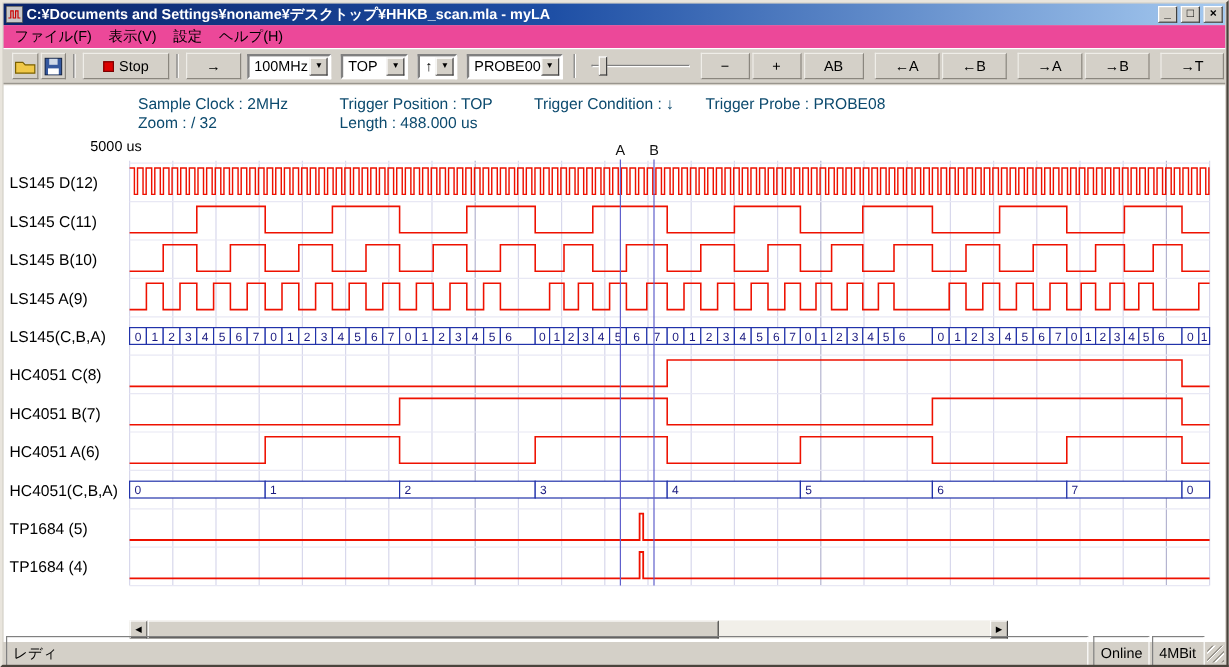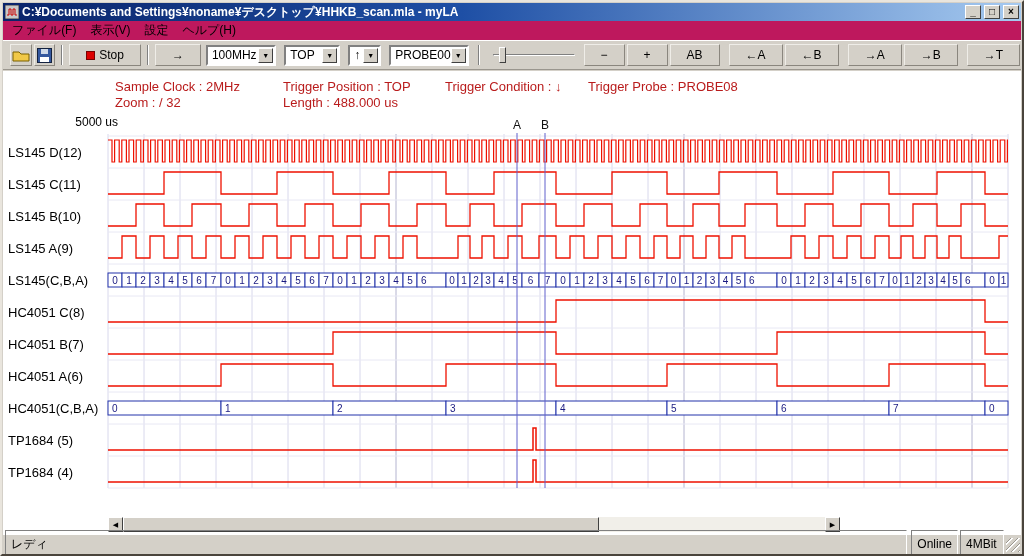--- a/index.html
+++ b/index.html
@@ -14,21 +14,21 @@
 
   
   .titlebar { position:absolute; left:3px; top:3px; right:3px; height:18px;
     background:linear-gradient(90deg,#0a246a 0%,#1e4fa5 45%,#a6caf0 100%);
     display:flex; align-items:center; gap:3px; padding:0 2px; z-index:10; }
   .titlebar .title { flex:1; color:#fff; font-size:12px; font-weight:bold; white-space:nowrap; overflow:hidden; }
   .win-btn { width:16px; height:14px; background:#d4d0c8; border:1px solid; border-color:#fff #404040 #404040 #fff;
     font-size:10px; line-height:11px; text-align:center; font-weight:bold; color:#000; }
 
   
-  .menubar { position:absolute; left:3px; top:21px; right:3px; height:19px; background:#be185d;
+  .menubar { position:absolute; left:3px; top:21px; right:3px; height:19px; background:#ec4899;
     display:flex; align-items:center; font-size:12px; padding-left:2px; z-index:10; }
   .menu-item { padding:2px 7px; }
 
   
   .toolbar { position:absolute; left:3px; top:40px; right:3px; height:30px; background:#d4d0c8;
     border-top:1px solid #fff; border-bottom:1px solid #9a968e;
     display:flex; align-items:center; padding-left:6px; font-size:12px; z-index:10; }
   .tb-icon { width:24px; height:22px; display:flex; align-items:center; justify-content:center;
     border:1px solid; border-color:#efede8 #8a867e #8a867e #efede8; background:#d4d0c8; margin:0 1px; }
   .tb-sep { width:2px; height:20px; border-left:1px solid #808080; border-right:1px solid #fff; margin:0 5px; }
@@ -42,21 +42,21 @@
     border:1px solid; border-color:#fff #404040 #404040 #fff;
     font-size:7px; display:flex; align-items:center; justify-content:center; }
   .slider { position:relative; width:92px; height:20px; margin:0 8px; }
   .slider .track { position:absolute; left:0; right:0; top:9px; height:2px; border:1px solid; border-color:#808080 #fff #fff #808080; }
   .slider .thumb { position:absolute; left:6px; top:2px; width:7px; height:16px; background:#d4d0c8;
     border:1px solid; border-color:#fff #404040 #404040 #fff; }
   .gap8 { margin-left:8px; }
 
   
   .client { position:absolute; left:3px; right:3px; top:71px; bottom:21px; background:#ffffff; }
-  .info { position:absolute; font-size:13px; color:#b91c1c; white-space:nowrap; z-index:5; }
+  .info { position:absolute; font-size:13px; color:#0c4a6e; white-space:nowrap; z-index:5; }
   #wave-svg { position:absolute; left:0; top:113px; width:1024px; height:394px; z-index:4; font-family:inherit; }
 
   
   .hscroll { position:absolute; left:108px; top:517px; width:732px; height:15px; display:flex; z-index:6; background:#f1efe9; }
   .sb-btn { width:15px; height:15px; background:#d4d0c8; border:1px solid; border-color:#fff #404040 #404040 #fff;
     font-size:7px; display:flex; align-items:center; justify-content:center; flex:0 0 auto; }
   .sb-track { position:relative; flex:1; }
   .sb-thumb { position:absolute; left:0; top:0; width:476px; height:15px; background:#d4d0c8;
     border:1px solid; border-color:#fff #404040 #404040 #fff; }
 

